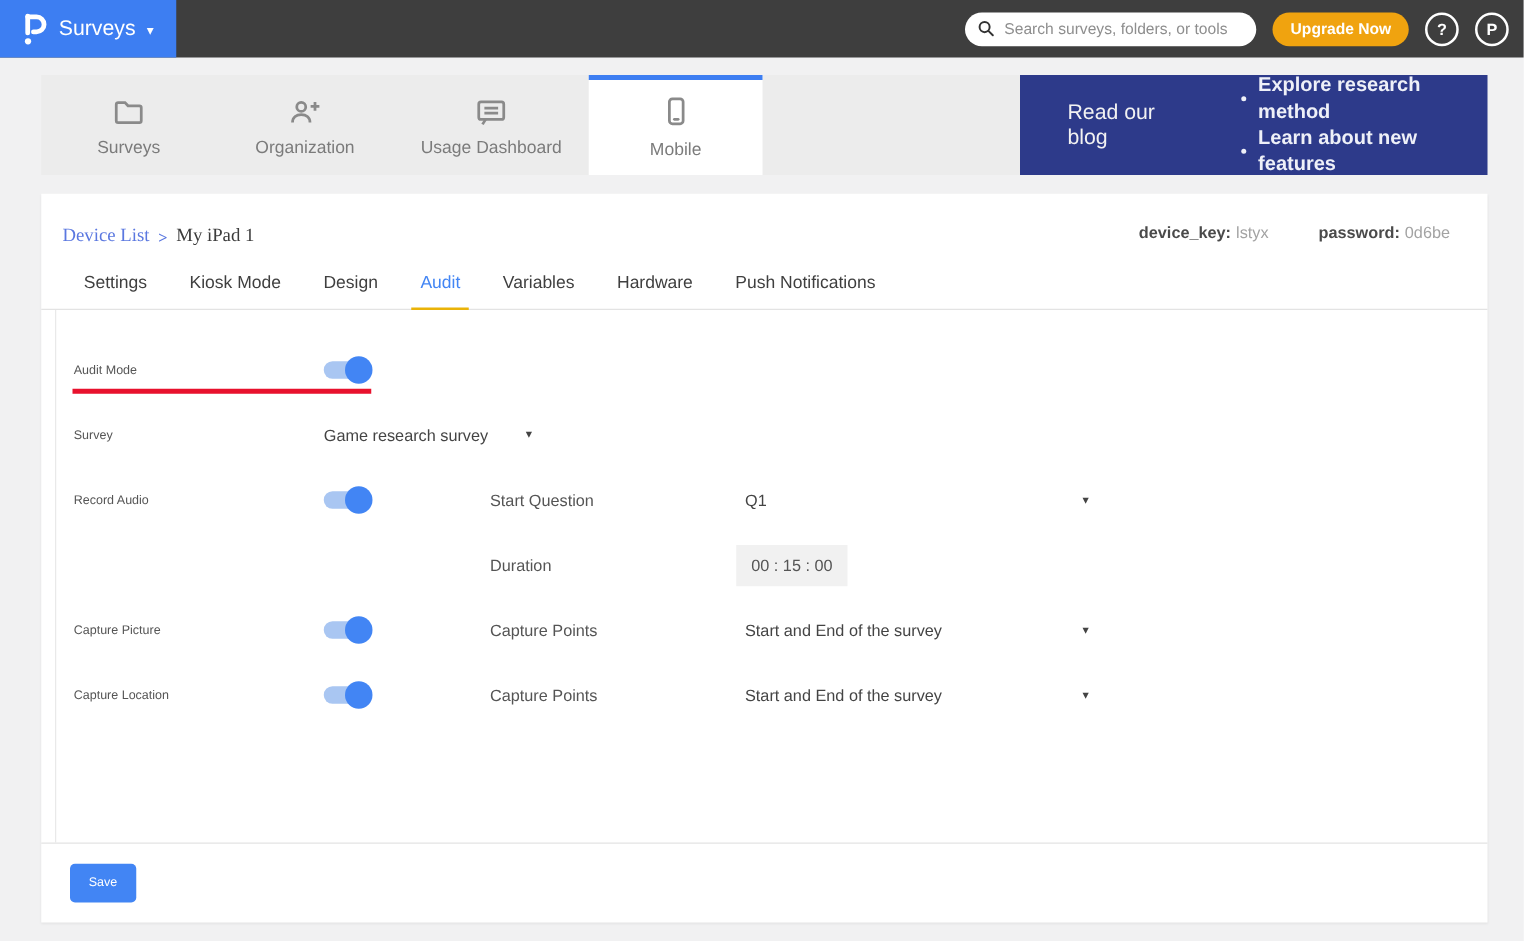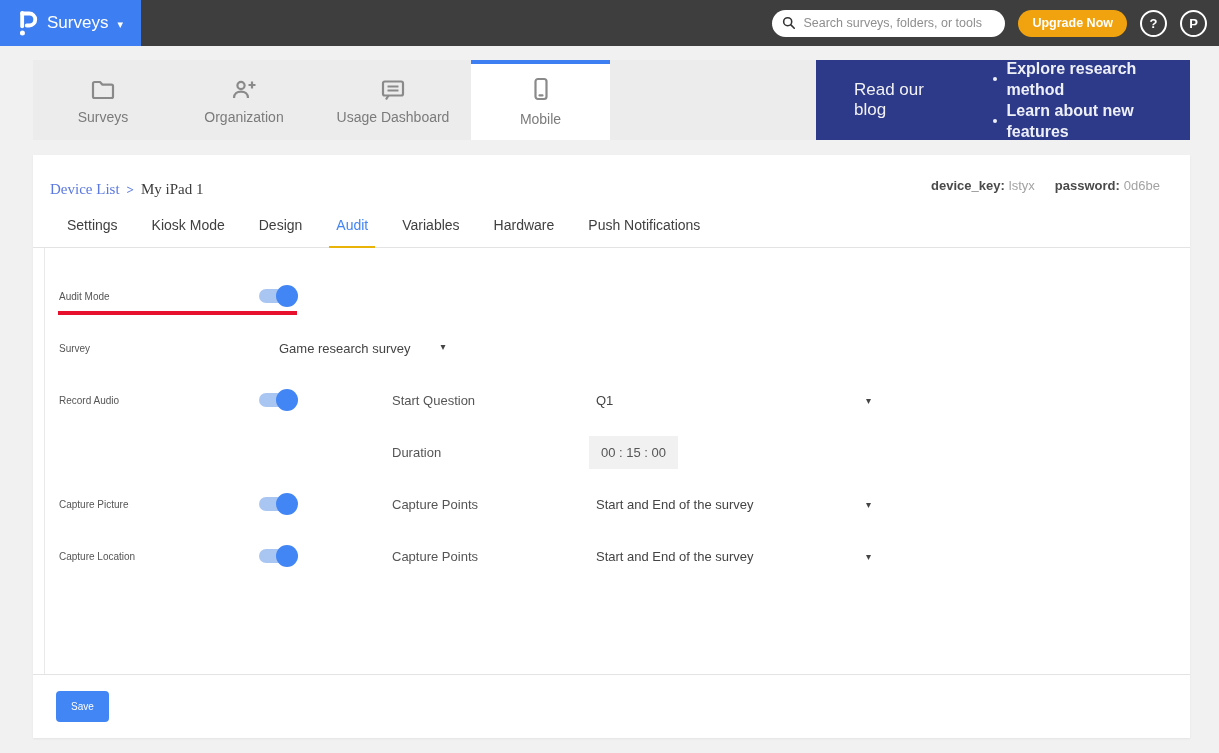--- a/index.html
+++ b/index.html
@@ -37,37 +37,37 @@
   .promo-bullets li { color:#eef0f8; font-size:16px; font-weight:bold; line-height:21px; display:flex; align-items:center; gap:9px; }
   .promo-bullets li::before { content:""; width:4px; height:4px; border-radius:50%; background:#eef0f8; flex:0 0 auto; }
 
   
   .card { margin:15px 29px 0 33px; height:583px; background:#fff; box-shadow:0 1px 2px rgba(0,0,0,0.06); position:relative; }
   .card-header { height:48px; padding:21px 30px 0 17px; display:flex; }
   .breadcrumb { font-size:15px; display:flex; align-items:center; gap:7px;font-family:Liberation Serif, serif; }
   .breadcrumb .crumb-link { color:#5b78e0; cursor:pointer; }
   .breadcrumb .crumb-sep { color:#5b78e0; font-size:13px; font-weight:bold; }
   .breadcrumb .crumb-current { color:#3c3c3c; }
-  .device-meta { margin-left:auto; display:flex; gap:20px; font-size:13px; padding-top:2px; }
+  .device-meta { margin-left:auto; display:flex; gap:40px; font-size:13px; padding-top:2px; }
   .device-meta .meta-label { color:#4a4a4a; font-weight:bold; }
   .device-meta .meta-value { color:#a3a3a3; margin-left:4px; font-weight:normal; }
 
   .tabs-row { padding:0 0 0 27px; display:flex; column-gap:20px; border-bottom:1px solid #e3e3e3; height:45px; align-items:flex-end; }
   .tab-item { font-size:14px; color:#3f3f3f; padding:0 7px 13px 7px; cursor:pointer; border-bottom:2px solid transparent; margin-bottom:-1px; }
   .tab-item.active { color:#4285f4; border-bottom:2px solid #eab308; }
 
   .tab-panel { height:426px; border-left:1px solid #e9e9e9; margin-left:11px; padding:22px 0 0 14px; }
   .form-row { display:grid; grid-template-columns:200px 133px 204px 281px; align-items:center; height:52px; position:relative; }
   .f-label { font-size:10px; color:#555; }
   .f-sublabel { font-size:13px; color:#555; }
 
   .toggle { width:38px; height:14px; background:#a9c6f2; border-radius:7px; position:relative; cursor:pointer; display:inline-block; }
   .toggle .knob { position:absolute; right:-1px; top:-4px; width:22px; height:22px; border-radius:50%; background:#4285f4; }
 
-  .select-inline { display:inline-flex; align-items:flex-start; gap:30px; cursor:pointer; grid-column:2 / span 2;margin-left:20px; }
+  .select-inline { display:inline-flex; align-items:flex-start; gap:30px; cursor:pointer; grid-column:2 / span 2; }
   .select-inline .sel-value { font-size:13px; color:#444; }
   .select-wide { display:flex; align-items:center; justify-content:space-between; cursor:pointer; padding-right:6px; }
   .select-wide .sel-value { font-size:13px; color:#444; }
   .caret { font-size:10px; color:#444; }
 
   .duration-box { background:#f1f1f1; font-size:13px; color:#555; padding:9px 12px; display:inline-block; justify-self:start; margin-left:-7px; cursor:text; }
 
   .red-underline { position:absolute; left:-1px; bottom:7px; width:239px; height:4px; background:#e8112d; }
 
   .save-row { border-top:1px solid #e3e3e3; padding:16px 0 0 23px; }

